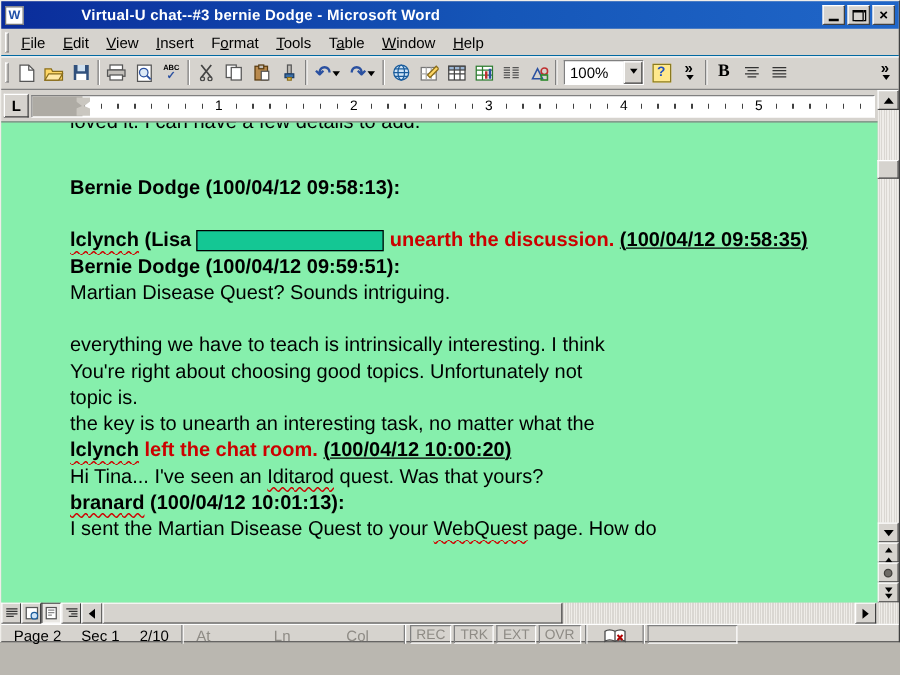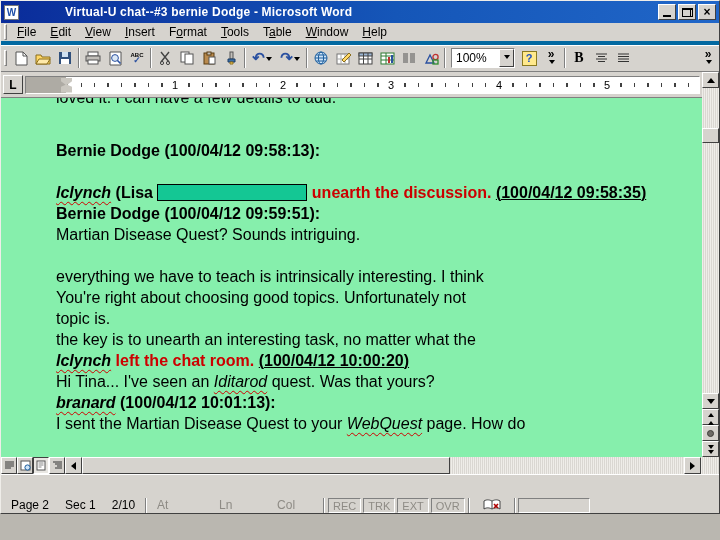--- a/index.html
+++ b/index.html
@@ -23,21 +23,21 @@
     display:flex; align-items:center; justify-content:center; font-size:12px; font-weight:bold; color:#000; }
   .glyph-min { width:8px; height:2px; background:#000; margin-top:8px; }
   .glyph-restore { position:relative; width:11px; height:9px; }
   .glyph-restore::before { content:""; position:absolute; right:0; top:0; width:7px; height:6px;
     border:1px solid #000; border-top-width:2px; background:#d6d3ce; }
   .glyph-restore::after { content:""; position:absolute; left:0; bottom:0; width:7px; height:6px;
     border:1px solid #000; border-top-width:2px; background:#d6d3ce; }
 
   
   .menubar { height:22px; display:flex; align-items:center; font-size:12px;
-    border-bottom:4px solid #0369a1; padding-left:2px; flex:0 0 auto; }
+    border-bottom:1px solid #0369a1; padding-left:2px; flex:0 0 auto; }
   .grip { width:3px; height:16px; margin:0 3px 0 1px;
     border:1px solid; border-color:#fff #808080 #808080 #fff; }
   .menu-item { padding:3px 7px; color:#000; }
 
   
   .toolbar { height:27px; display:flex; align-items:center; padding-left:2px;
     border-bottom:1px solid #808080; box-shadow:0 1px 0 #fff inset; flex:0 0 auto; }
   .tbtn { width:22px; height:22px; display:flex; align-items:center; justify-content:center;
     flex:0 0 auto; }
   .tbtn.wide { width:28px; }
@@ -84,21 +84,21 @@
   .viewport { flex:1; background:#86efac; overflow:hidden; position:relative;
     border-top:1px solid #808080; }
   .page { padding:0 10px 0 55px; font-size:16px; line-height:21px; color:#000; }
   .doc-line { min-height:21px; white-space:pre-wrap; }
   .doc-line.clipped { height:10px; overflow:hidden; position:relative; }
   .doc-line.clipped span { position:relative; top:-11px; }
   .b { font-weight:bold; }
   .r { color:#cc0000; }
   .u { text-decoration:underline; text-decoration-thickness:1px; }
   .sq { text-decoration:underline; text-decoration-style:wavy; text-decoration-color:#d00000;
-        text-decoration-thickness:1px; text-underline-offset:3px;font-style:italic; }
+        text-decoration-thickness:1px; text-underline-offset:3px; }
   .b.sq { text-decoration:underline wavy #d00000; text-decoration-thickness:1px; }
   .box { display:inline-block; width:150px; height:17px; background:#14c794;
     border:1px solid #000; vertical-align:text-bottom; }
 
   
   .vscroll { width:17px; display:flex; flex-direction:column; background:
     repeating-linear-gradient(90deg,#efede9 0 1px,#dad7d2 1px 2px); flex:0 0 auto; }
   .sbtn { width:17px; height:16px; background:#d6d3ce; border:1px solid;
     border-color:#fff #404040 #404040 #fff; display:flex; align-items:center; justify-content:center;
     flex:0 0 auto; }
@@ -118,21 +118,21 @@
     repeating-linear-gradient(90deg,#efede9 0 1px,#dad7d2 1px 2px); flex:0 0 auto; }
   .viewbtn { width:16px; height:17px; background:#d6d3ce; border:1px solid;
     border-color:#fff #404040 #404040 #fff; display:flex; align-items:center; justify-content:center; }
   .viewbtn.pressed { border-color:#404040 #fff #fff #404040; background:#e9e7e3; }
   .hthumb { width:368px; height:17px; background:#d6d3ce; border:1px solid;
     border-color:#fff #404040 #404040 #fff; }
   .htrack { flex:1; }
   .hcorner { width:18px; }
 
   
-  .statusbar { height:39px; display:flex; align-items:flex-end; font-size:12px;
+  .statusbar { height:14px; display:flex; align-items:flex-start; font-size:12px;
     border-top:1px solid #fff; padding:0 2px; flex:0 0 auto; color:#000; }
   .spanel { padding:2px 8px; height:17px; display:flex; align-items:center; }
   .sgroove { width:2px; height:15px; border-left:1px solid #808080; border-right:1px solid #fff; margin:0 2px; }
   .dim { color:#8e8b85; }
   .smode { border:1px solid; border-color:#808080 #fff #fff #808080; padding:1px 4px;
     margin:0 1px; height:15px; font-size:11px; display:flex; align-items:center; }
   .sbook { width:40px; height:17px; display:flex; align-items:center; justify-content:center; }
   .sempty { width:72px; height:15px; border:1px solid; border-color:#808080 #fff #fff #808080; }
   .desktop-strip { height:26px; background:#bab7b0; }
 

